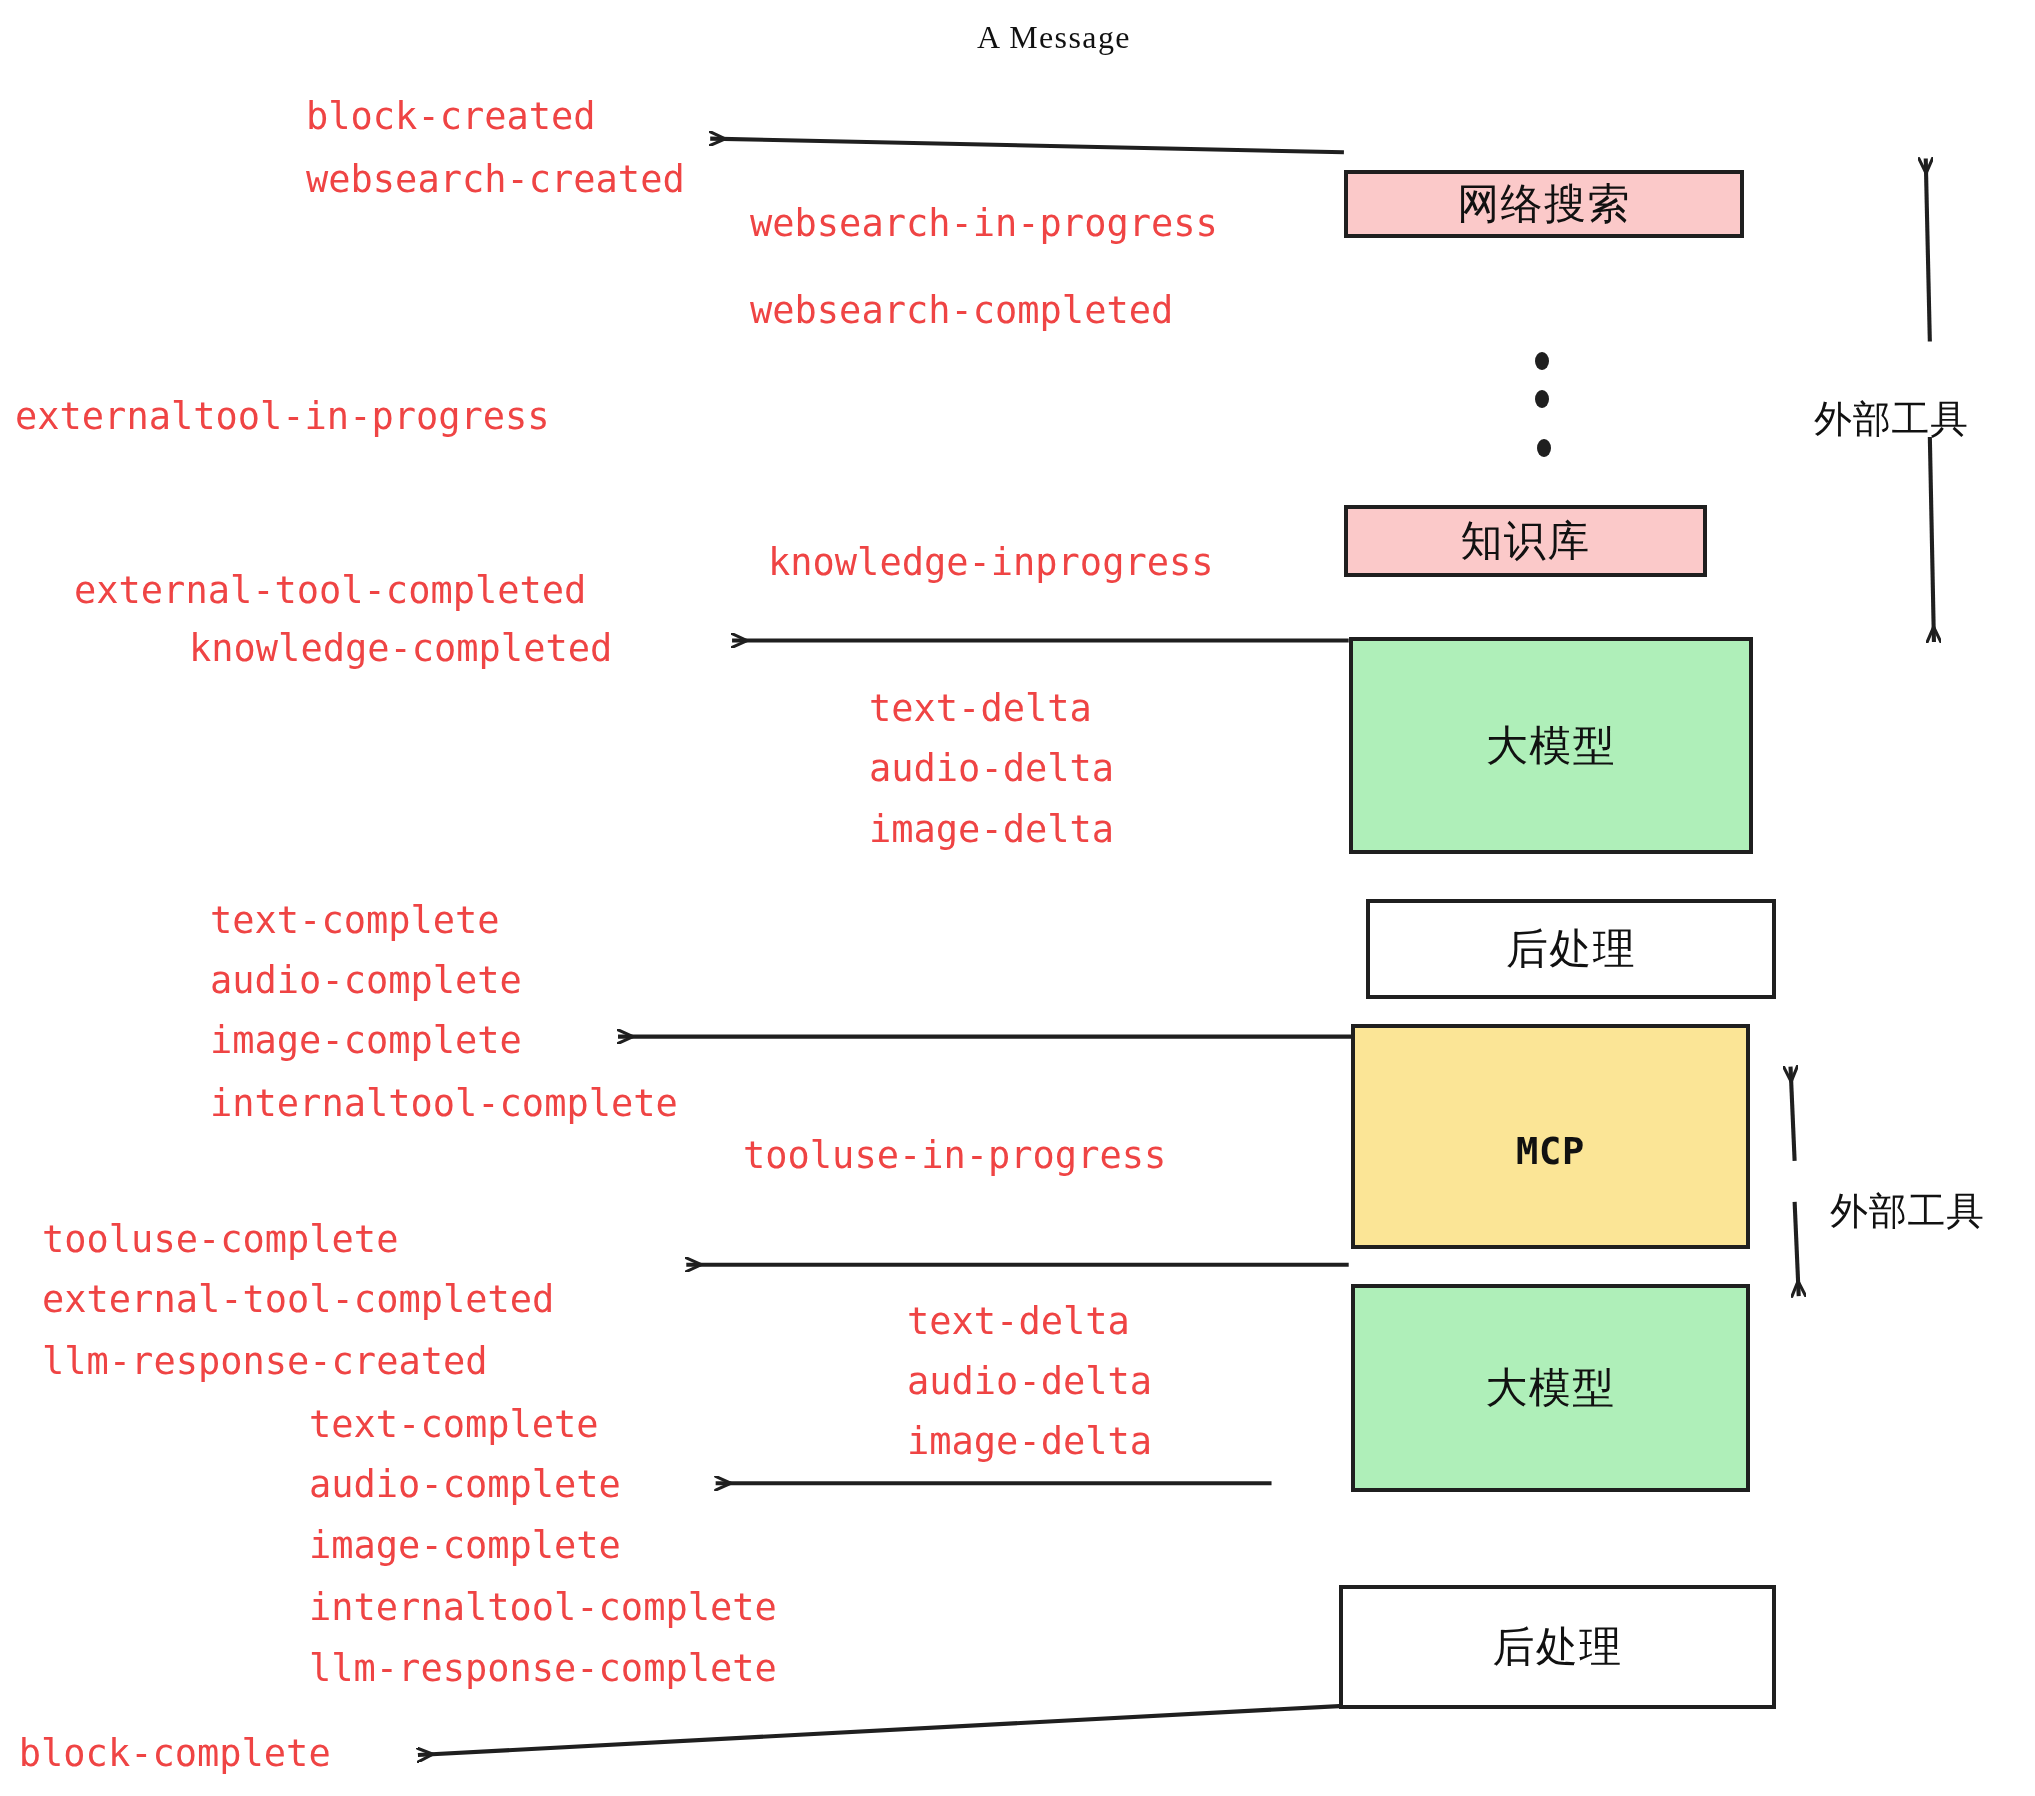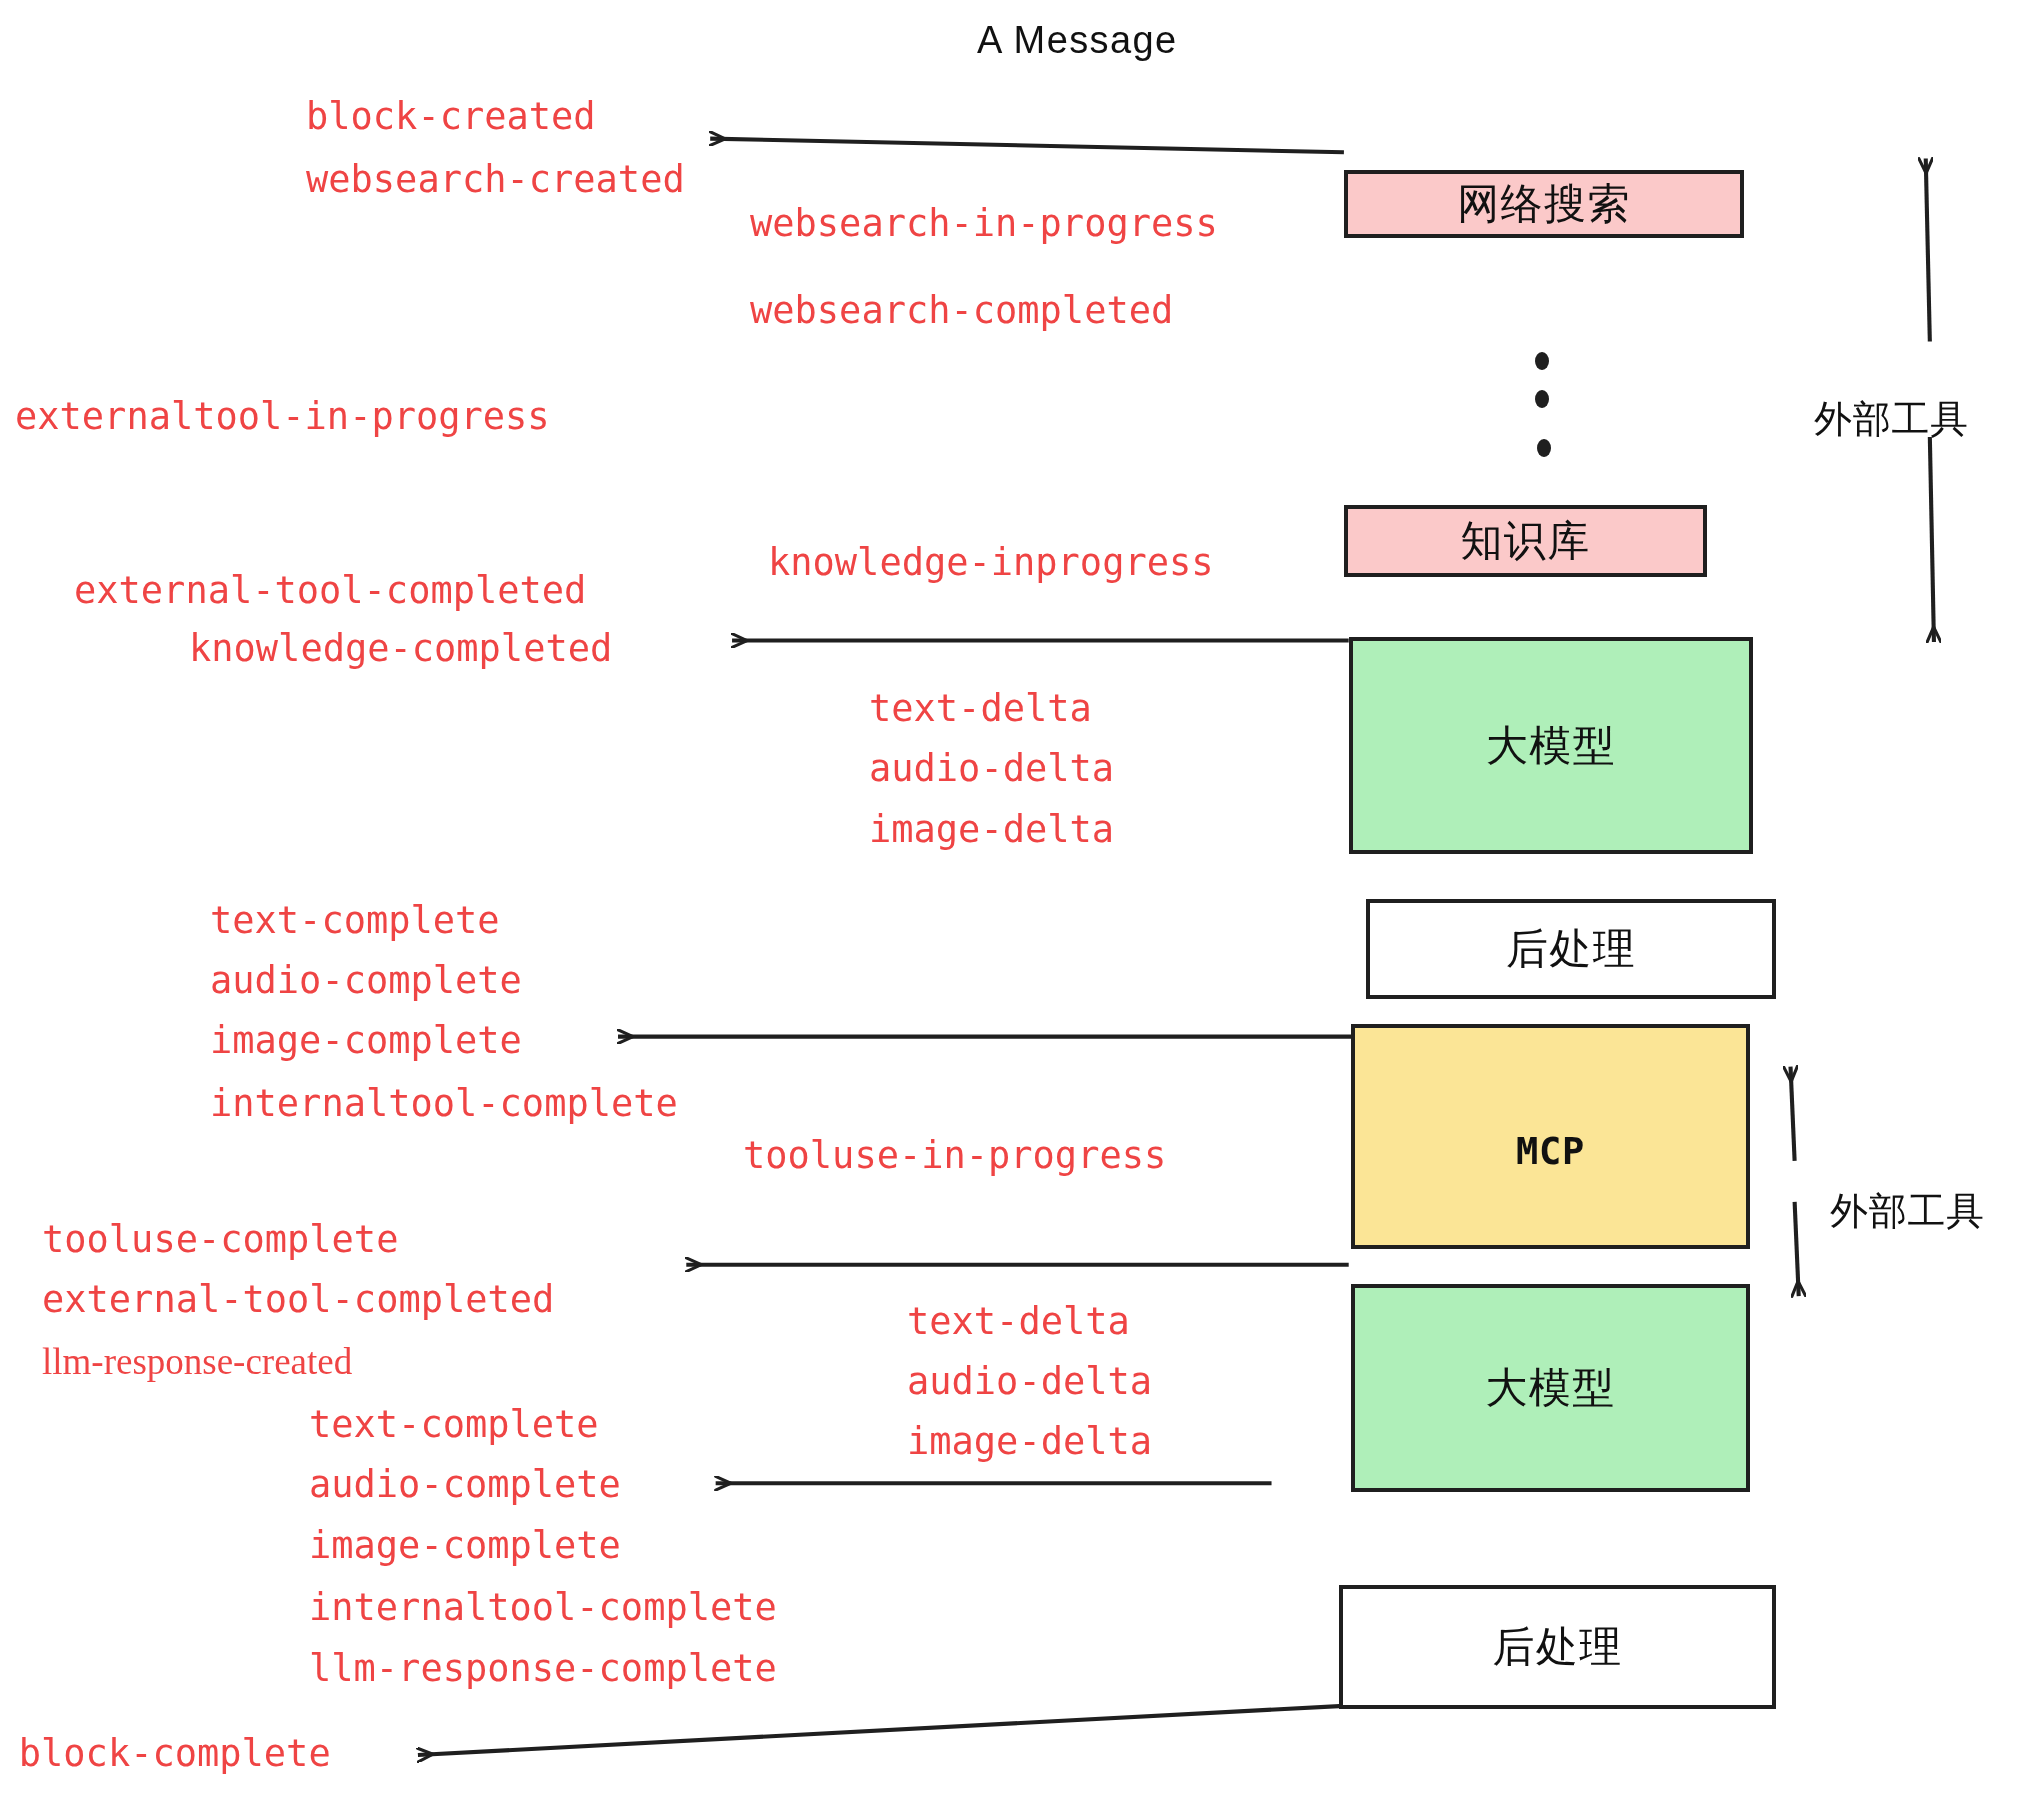--- a/index.html
+++ b/index.html
@@ -53,22 +53,22 @@
     position: absolute;
     font-family: "DejaVu Sans Mono", "Liberation Mono", monospace;
     font-size: 37px;
     line-height: 1;
     color: #ef4444;
     white-space: nowrap;
     letter-spacing: 0px;
   }
   .title {
     position: absolute;
-    font-family: Liberation Sans, sans-serif;
-    font-size: 38px;
+    font-family: Liberation Serif, serif;
+    font-size: 32px;
     color: #111111;
     white-space: nowrap;
     letter-spacing: 1.4px;
   }
   .side-label {
     position: absolute;
     font-family: "DejaVu Sans", "Liberation Sans", sans-serif;
     font-size: 38px;
     color: #111111;
     white-space: nowrap;
@@ -173,21 +173,21 @@
 
   <div class="evt" style="left:210px; top:902px;">text-complete</div>
   <div class="evt" style="left:210px; top:962px;">audio-complete</div>
   <div class="evt" style="left:210px; top:1022px;">image-complete</div>
   <div class="evt" style="left:210px; top:1085px;">internaltool-complete</div>
 
   <div class="evt" style="left:743px; top:1137px;">tooluse-in-progress</div>
 
   <div class="evt" style="left:42px; top:1221px;">tooluse-complete</div>
   <div class="evt" style="left:42px; top:1281px;">external-tool-completed</div>
-  <div class="evt" style="left:42px; top:1343px;font-family:Liberation Serif, serif;">llm-response-created</div>
+  <div class="evt" style="left:42px; top:1343px;">llm-response-created</div>
 
   <div class="evt" style="left:907px; top:1303px;">text-delta</div>
   <div class="evt" style="left:907px; top:1363px;">audio-delta</div>
   <div class="evt" style="left:907px; top:1423px;">image-delta</div>
 
   <div class="evt" style="left:309px; top:1406px;">text-complete</div>
   <div class="evt" style="left:309px; top:1466px;">audio-complete</div>
   <div class="evt" style="left:309px; top:1527px;">image-complete</div>
   <div class="evt" style="left:309px; top:1589px;">internaltool-complete</div>
   <div class="evt" style="left:309px; top:1650px;">llm-response-complete</div>

